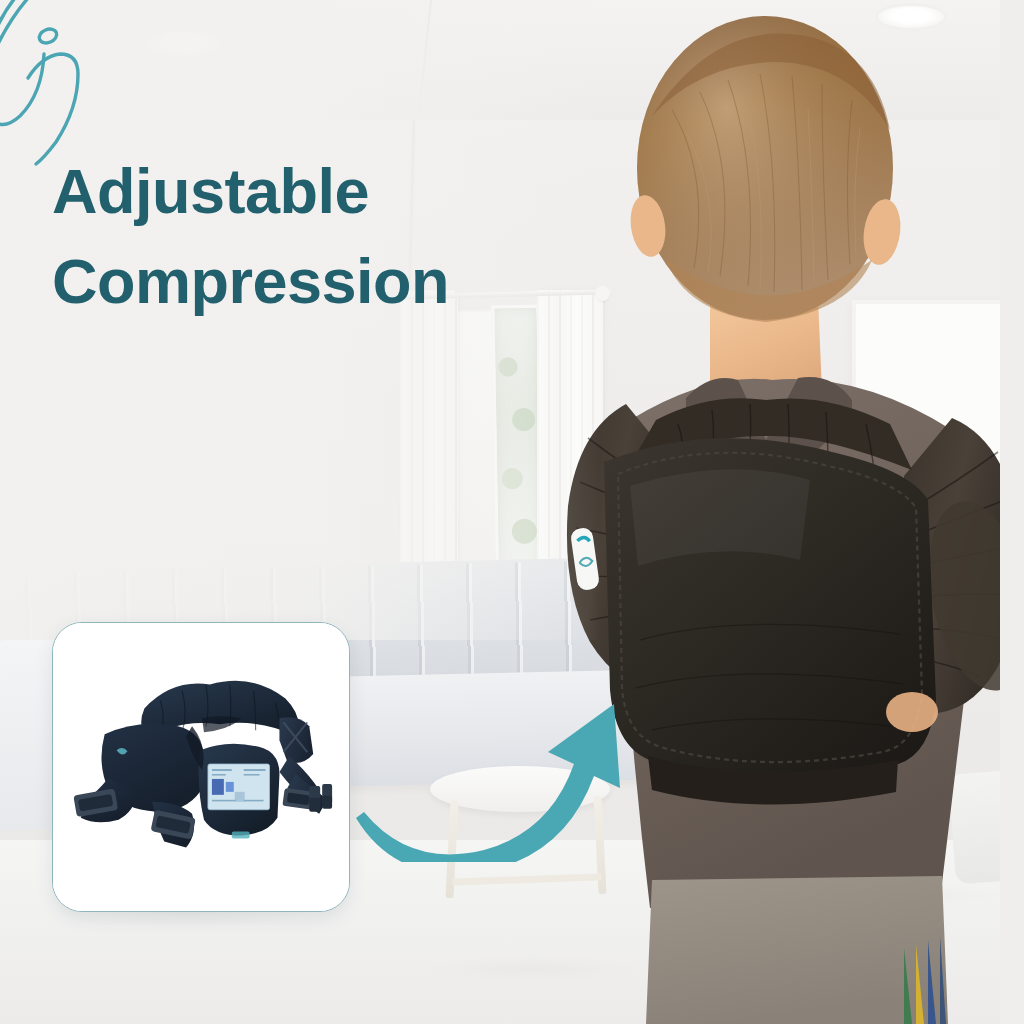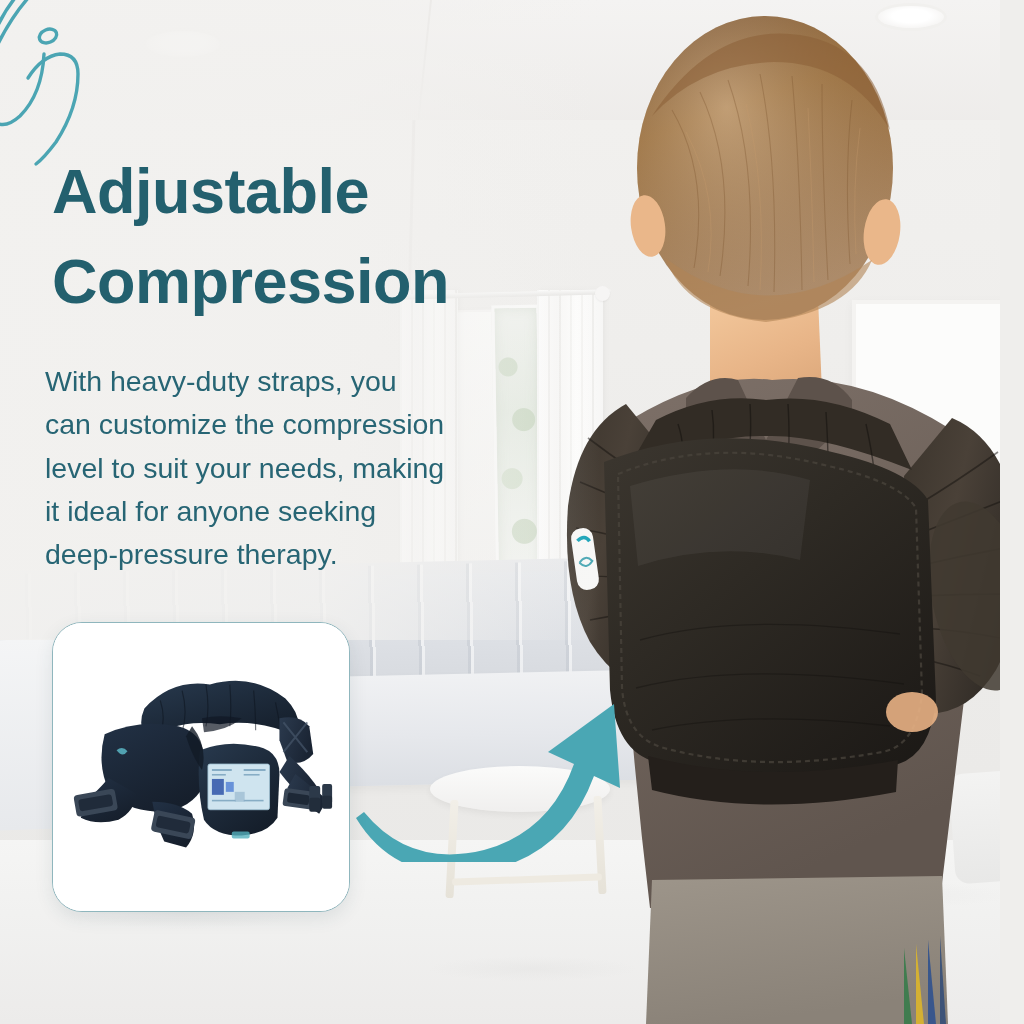--- a/index.html
+++ b/index.html
@@ -426,27 +426,20 @@
              L242 104
              Q212 186 128 200
              Q44 212 4 146 Z" fill="#4aa7b4"></path>
   </svg>
 
   <div class="headline">
     <span class="l1">Adjustable</span>
     <span class="l2">Compression</span>
   </div>
 
-  <div class="body-copy">
-    <span>With heavy-duty straps, you</span>
-    <span>can customize the compression</span>
-    <span>level to suit your needs, making</span>
-    <span>it ideal for anyone seeking</span>
-    <span>deep-pressure therapy.</span>
-  </div>
 
   <div class="product-card">
     <svg class="product-photo" viewBox="0 0 298 290">
       <defs>
         <linearGradient id="navyA" x1="0.1" y1="0" x2="0.8" y2="1">
           <stop offset="0%" stop-color="#27384c"></stop>
           <stop offset="50%" stop-color="#1d2a3a"></stop>
           <stop offset="100%" stop-color="#141d29"></stop>
         </linearGradient>
         <linearGradient id="navyB" x1="0" y1="0" x2="0.6" y2="1">

